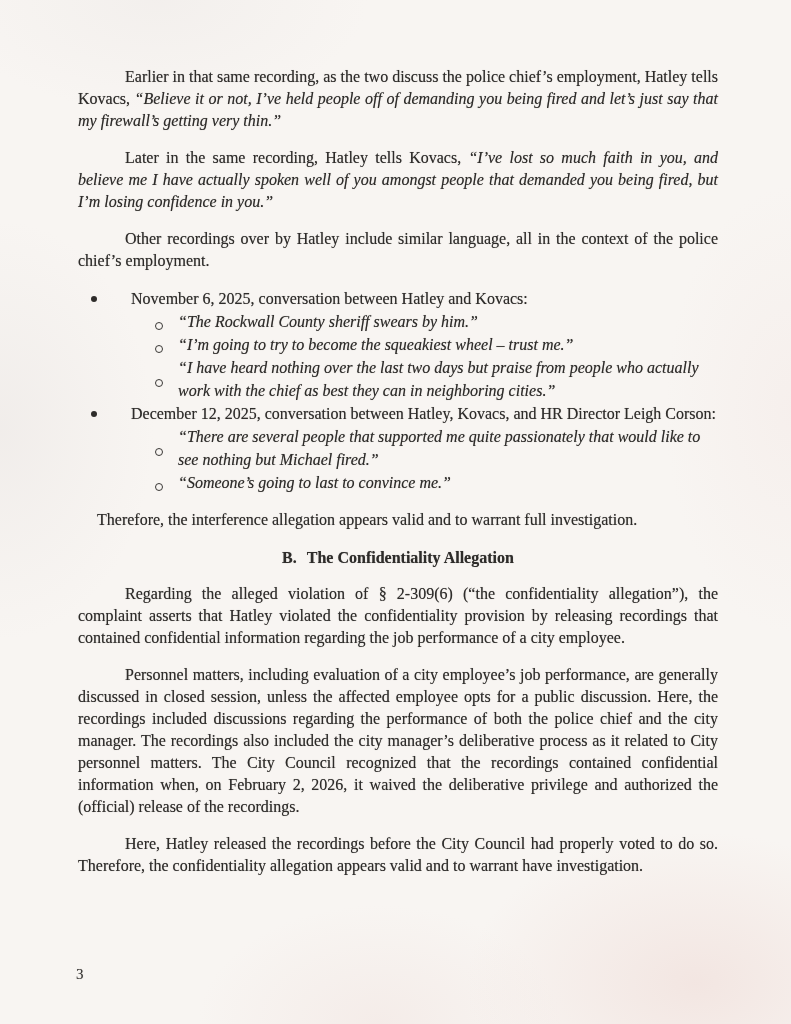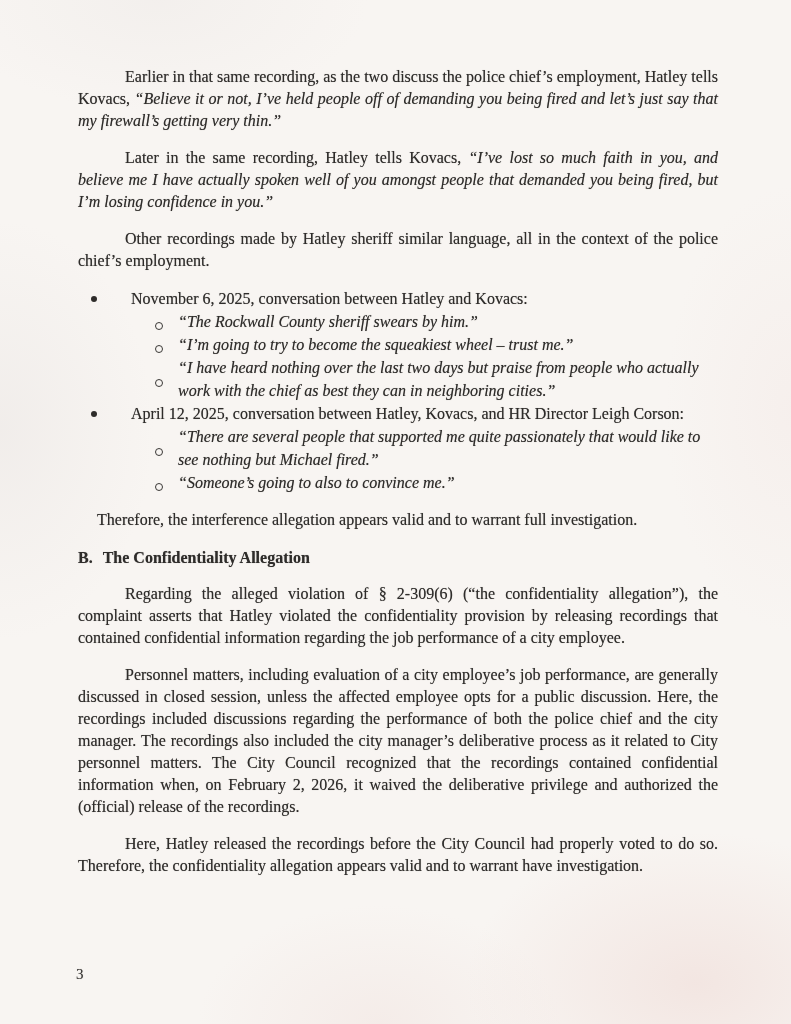--- a/index.html
+++ b/index.html
@@ -69,20 +69,21 @@
   .li-text { flex: 1; text-align: left; }
 
   .conclusion {
     padding-left: 19px;
     line-height: 22px;
     margin-bottom: 16px;
     text-shadow: 0 0 0.7px rgba(46,44,42,0.55);
   }
 
   .heading {
+    text-align: center;
     font-weight: bold;
     font-size: 16px;
     line-height: 22px;
     margin-bottom: 14px;
     text-shadow: 0 0 0.7px rgba(46,44,42,0.6);
   }
   .heading .ht { margin-left: 10px; }
 
   .pageno {
     position: absolute;
@@ -96,21 +97,21 @@
 </head>
 <body>
 
 <div class="paper">
   <div class="content">
 
     <p class="body indent"><span>Earlier in that same recording, as the two discuss the police chief’s employment, Hatley tells Kovacs, </span><span class="italic">“Believe it or not, I’ve held people off of demanding you being fired and let’s just say that my firewall’s getting very thin.”</span></p>
 
     <p class="body indent"><span>Later in the same recording, Hatley tells Kovacs, </span><span class="italic">“I’ve lost so much faith in you, and believe me I have actually spoken well of you amongst people that demanded you being fired, but I’m losing confidence in you.”</span></p>
 
-    <p class="body indent">Other recordings made by Hatley sheriff similar language, all in the context of the police chief’s employment.</p>
+    <p class="body indent">Other recordings over by Hatley include similar language, all in the context of the police chief’s employment.</p>
 
     <div class="list">
 
       <div class="li l1">
         <span class="marker">
             <span class="dot"></span>
           </span>
         <div class="li-text">November 6, 2025, conversation between Hatley and Kovacs:</div>
       </div>
       <div class="li l2">
@@ -129,33 +130,33 @@
         <span class="marker">
             <span class="ring"></span>
           </span>
         <div class="li-text italic">“I have heard nothing over the last two days but praise from people who actually work with the chief as best they can in neighboring cities.”</div>
       </div>
 
       <div class="li l1">
         <span class="marker">
             <span class="dot"></span>
           </span>
-        <div class="li-text">April 12, 2025, conversation between Hatley, Kovacs, and HR Director Leigh Corson:</div>
+        <div class="li-text">December 12, 2025, conversation between Hatley, Kovacs, and HR Director Leigh Corson:</div>
       </div>
       <div class="li l2">
         <span class="marker">
             <span class="ring"></span>
           </span>
         <div class="li-text italic">“There are several people that supported me quite passionately that would like to see nothing but Michael fired.”</div>
       </div>
       <div class="li l2">
         <span class="marker">
             <span class="ring"></span>
           </span>
-        <div class="li-text italic">“Someone’s going to also to convince me.”</div>
+        <div class="li-text italic">“Someone’s going to last to convince me.”</div>
       </div>
 
     </div>
 
     <p class="conclusion">Therefore, the interference allegation appears valid and to warrant full investigation.</p>
 
     <h3 class="heading"><span>B.</span><span class="ht">The Confidentiality Allegation</span></h3>
 
     <p class="body indent">Regarding the alleged violation of § 2-309(6) (“the confidentiality allegation”), the complaint asserts that Hatley violated the confidentiality provision by releasing recordings that contained confidential information regarding the job performance of a city employee.</p>
 

